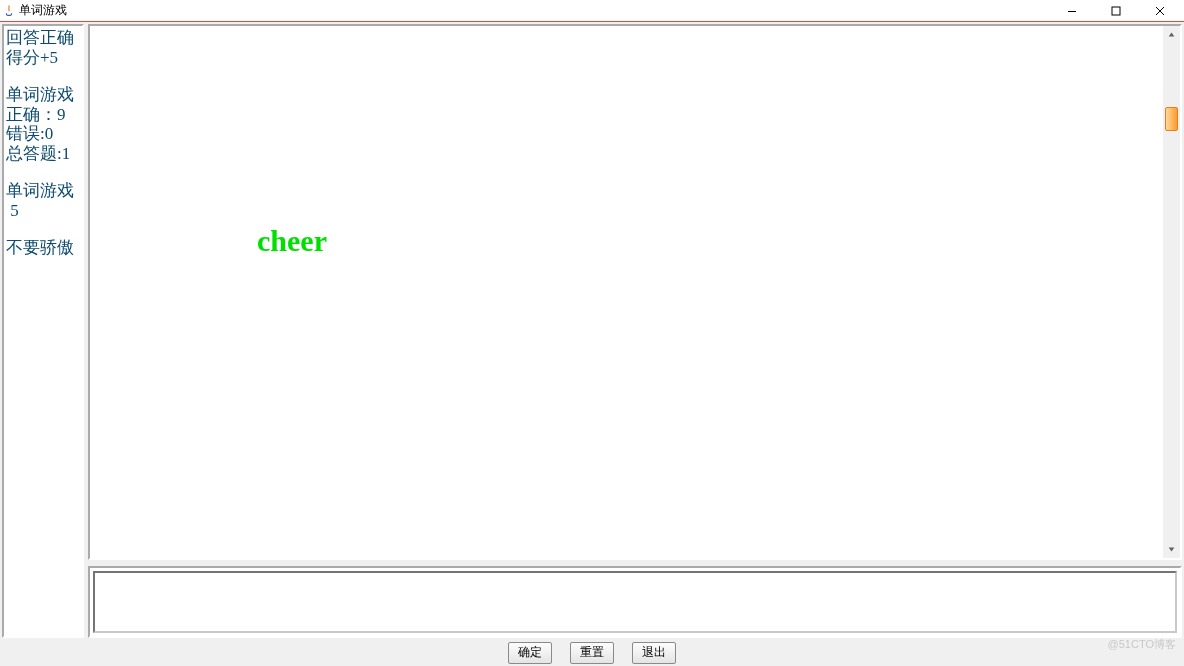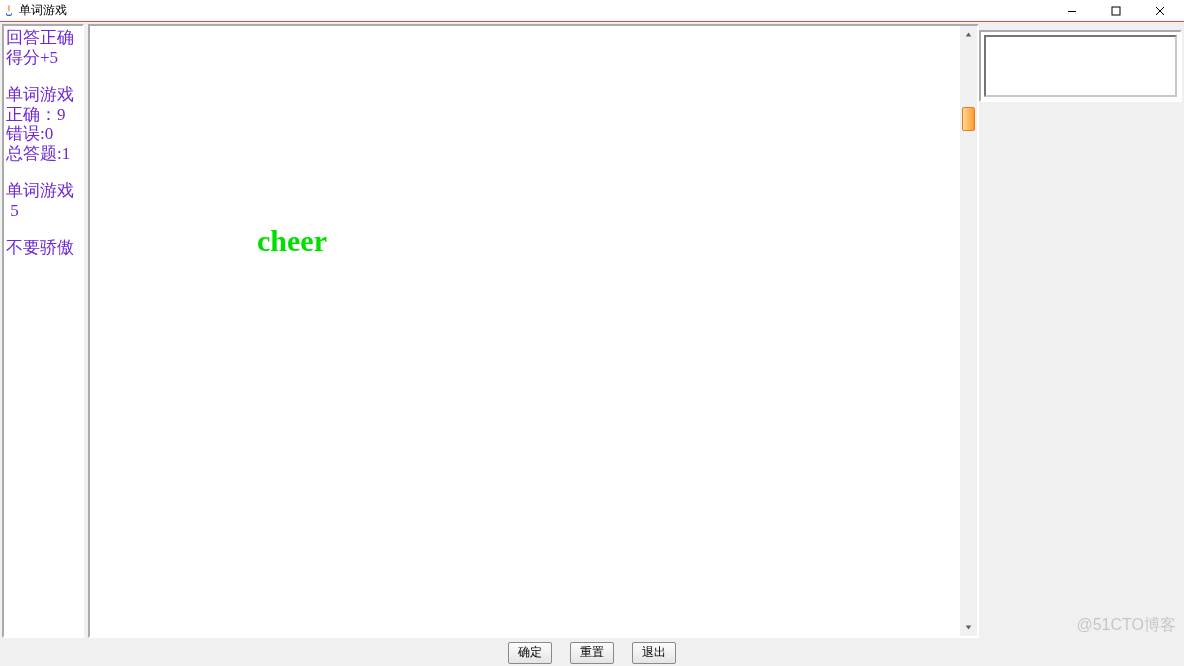--- a/index.html
+++ b/index.html
@@ -15,28 +15,28 @@
   .titlebar .win-btn svg { width: 10px; height: 10px; }
   .client { flex: 1; display: flex; min-height: 0; padding: 2px 2px 0 2px; background: #f0f0f0; }
   .sidebar {
     width: 82px;
     border: 2px solid #aaa;
     border-right-color: #fff;
     border-bottom-color: #fff;
     background: #fff;
     padding: 2px 2px;
     font-size: 17px;
-    color: #6d28d9;
+    color: #0c4a6e;
     font-family: SimSun, "宋体", serif;
     line-height: 1.15;
     overflow: hidden;
   }
   .sidebar .block { margin-bottom: 18px; white-space: pre; }
   .sidebar .block:last-child { margin-bottom: 8px; }
-  .rightcol { flex: 1; display: flex; min-width: 0; margin-left: 4px; }
+  .rightcol { flex: 1; display: flex; flex-direction: column; min-width: 0; margin-left: 4px; }
   .canvas-wrap {
     flex: 1;
     position: relative;
     border: 2px solid #aaa;
     border-right-color: #fff;
     border-bottom-color: #fff;
     background: #fff;
     overflow: hidden;
   }
   .falling-word {
@@ -101,22 +101,22 @@
     background: linear-gradient(#fdfdfd, #e4e4e4);
     border: 1px solid #8a8a8a;
     border-radius: 2px;
     display: inline-flex;
     align-items: center;
     justify-content: center;
     cursor: default;
   }
   .watermark {
     position: absolute;
-    right: 8px; bottom: 30px;
-    font-size: 16px;
+    right: 8px; bottom: 14px;
+    font-size: 11px;
     color: rgba(0,0,0,0.18);
     pointer-events: none;
   }
 </style>
 </head>
 <body>
 
 <div class="window">
 
   <div class="titlebar">

